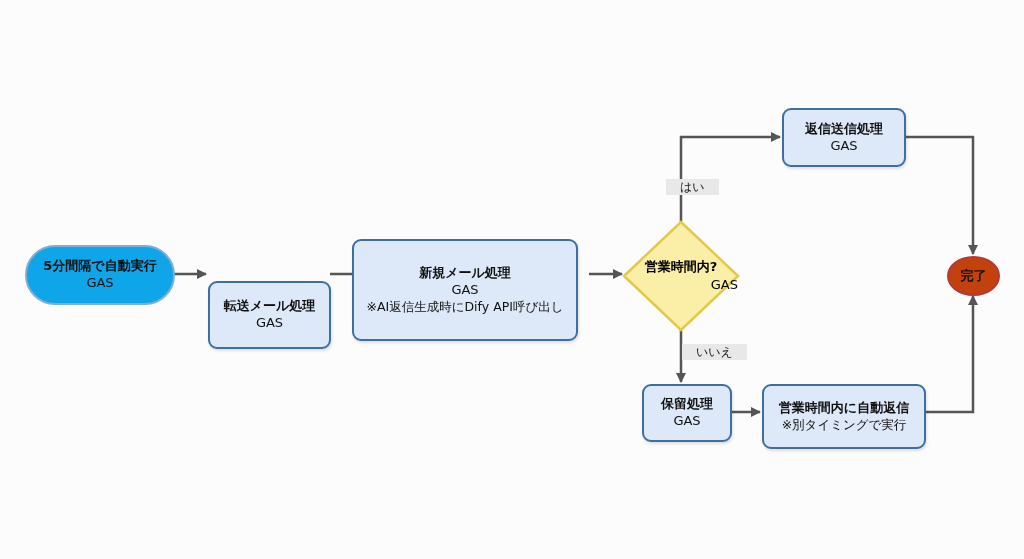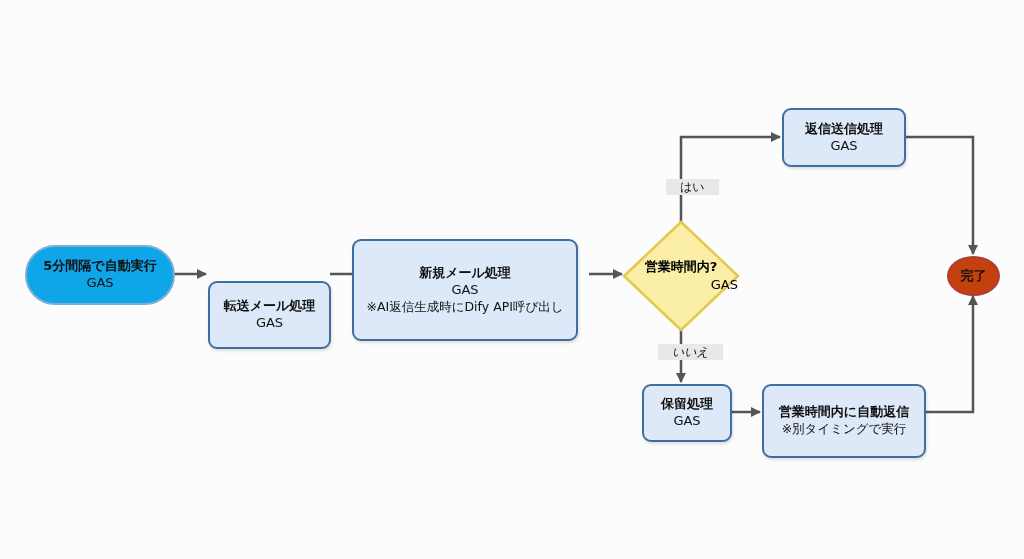--- a/index.html
+++ b/index.html
@@ -69,32 +69,32 @@
   <div class="t2">GAS</div>
   <div class="t3">※AI返信生成時にDify API呼び出し</div>
 </div>
 
 <div class="diamond-text" style="left:624px;top:258px;width:114px;">
   <div class="t1">営業時間内?</div>
   <div class="t2">GAS</div>
 </div>
 
 <div class="edge-label" style="left:666px;top:179px;">はい</div>
-<div class="edge-label" style="left:658px;top:344px;font-style:italic;">いいえ</div>
+<div class="edge-label" style="left:682px;top:344px;">いいえ</div>
 
 <div class="node proc" style="left:782px;top:108px;width:124px;height:59px;">
   <div class="t1">返信送信処理</div>
   <div class="t2">GAS</div>
 </div>
 
 <div class="node proc" style="left:642px;top:384px;width:90px;height:58px;">
   <div class="t1">保留処理</div>
   <div class="t2">GAS</div>
 </div>
 
-<div class="node proc" style="left:762px;top:384px;width:164px;height:74px;">
+<div class="node proc" style="left:762px;top:384px;width:164px;height:65px;">
   <div class="t1">営業時間内に自動返信</div>
   <div class="t3">※別タイミングで実行</div>
 </div>
 
 <div class="node end" style="left:947px;top:256px;width:53px;height:40px;">
   <div class="t1">完了</div>
 </div>
 
 </body></html>

